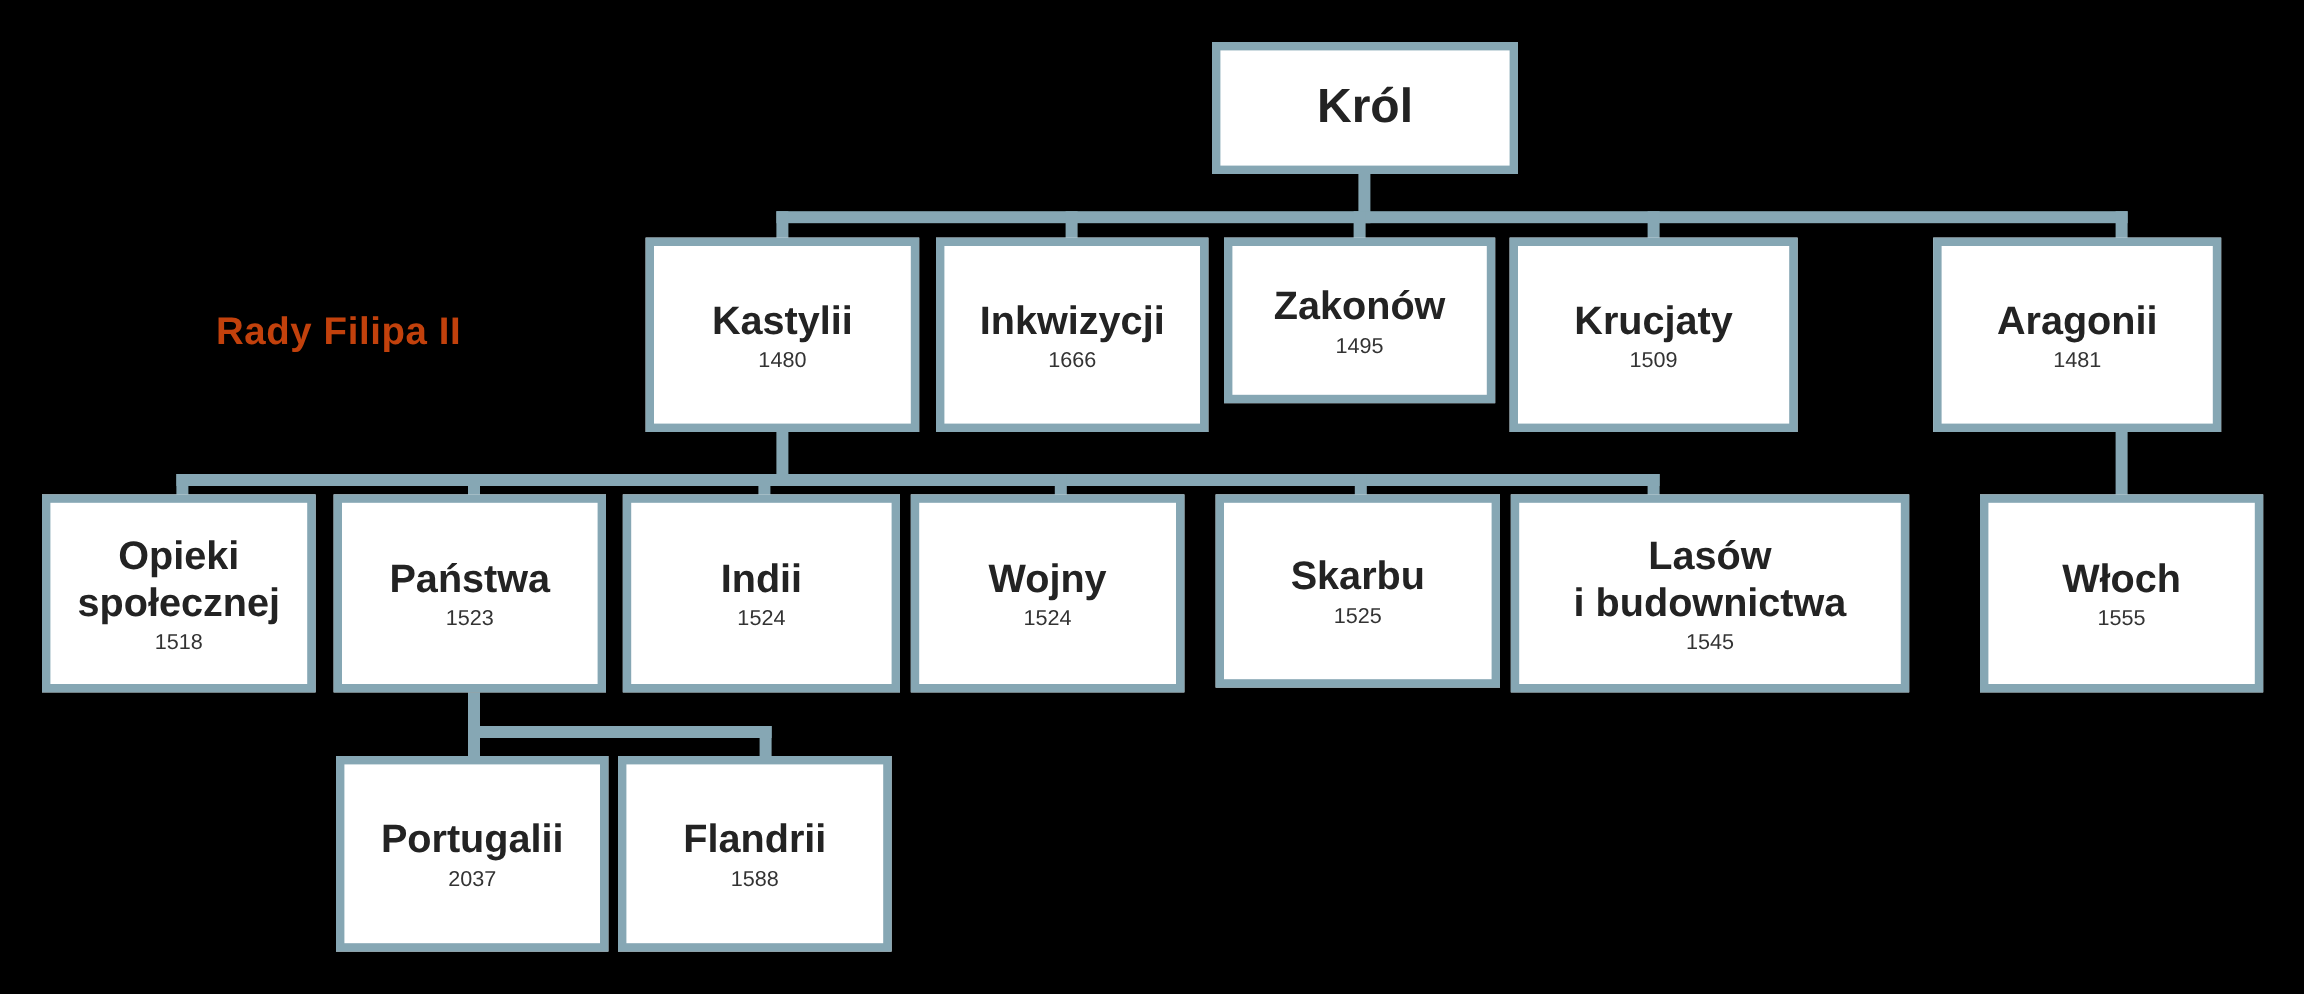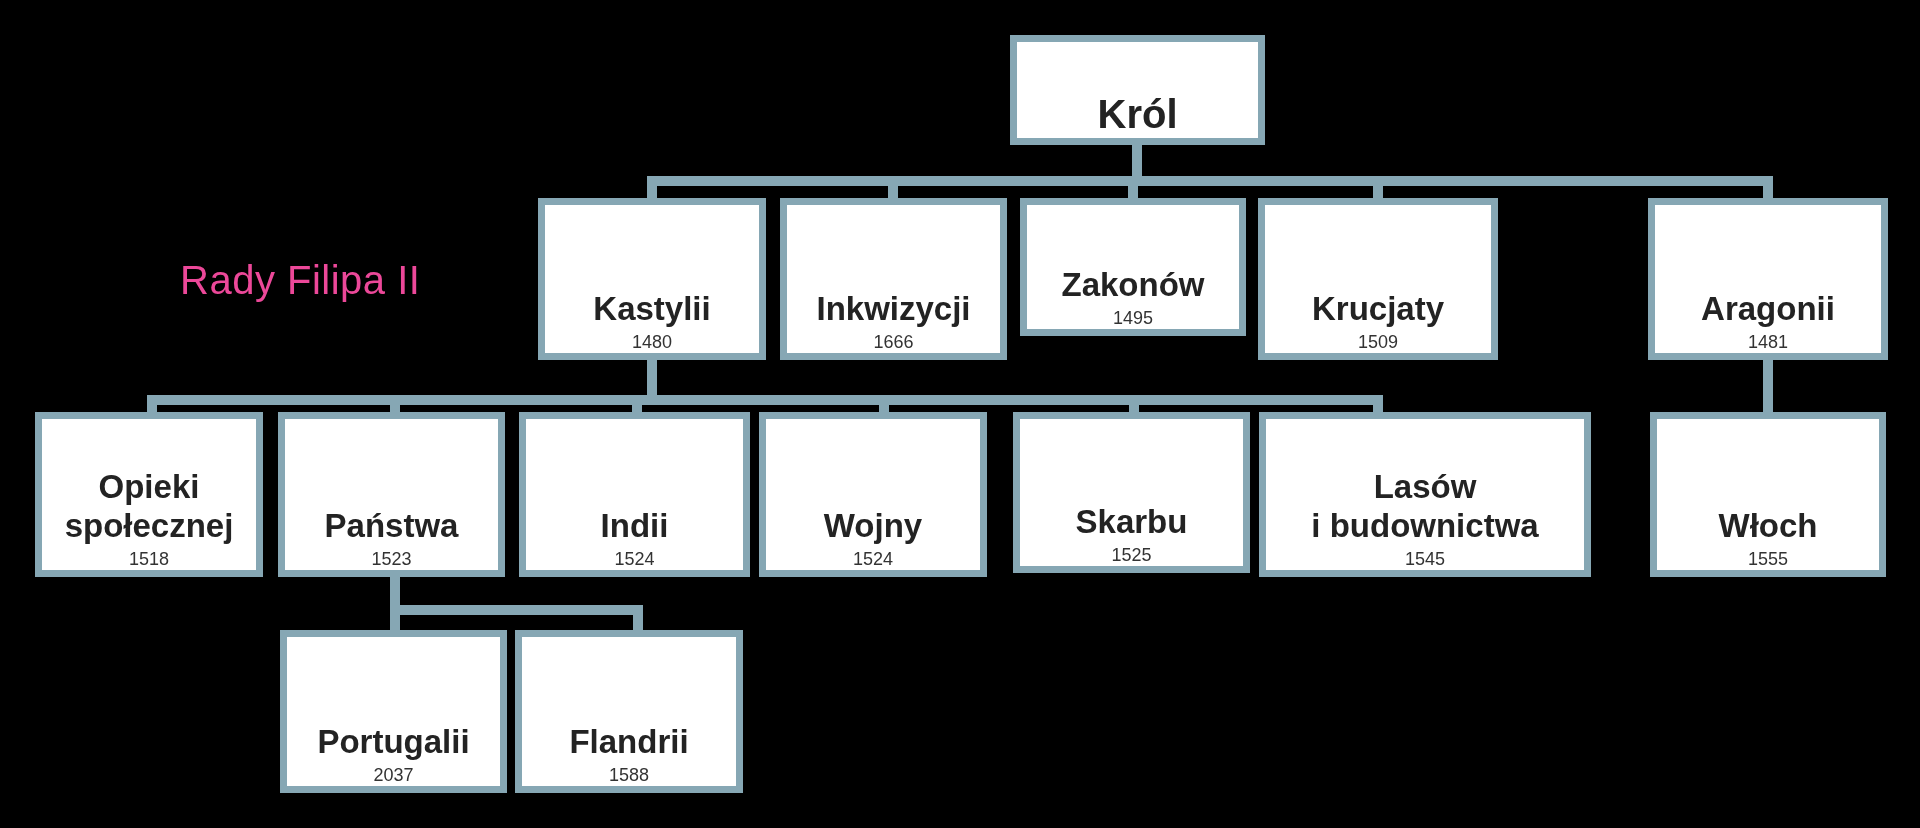--- a/index.html
+++ b/index.html
@@ -16,21 +16,21 @@
     font-family: "Liberation Sans", "DejaVu Sans", sans-serif;
   }
   .node {
     position: absolute;
     box-sizing: border-box;
     background: #ffffff;
     border: 7px solid #86a7b4;
     display: flex;
     flex-direction: column;
     align-items: center;
-    justify-content: flex-end;
+    justify-content: center;
     text-align: center;
     z-index: 2;
   }
   .node-title {
     color: #232323;
     font-size: 33px;
     font-weight: bold;
     line-height: 1.18;
     white-space: pre-line;
   }
@@ -47,23 +47,23 @@
   .conn {
     position: absolute;
     background: #86a7b4;
     z-index: 1;
   }
   .side-label {
     position: absolute;
     left: 180px;
     top: 258px;
     width: 420px;
-    color: #ec4899;
-    font-size: 40px;
-    font-weight: normal;
+    color: #c2410c;
+    font-size: 32px;
+    font-weight: bold;
     letter-spacing: 0.5px;
     z-index: 0;
   }
 </style>
 </head>
 <body>
 
 <div id="canvas">
 
   <div class="side-label">Rady Filipa II</div>
@@ -104,21 +104,21 @@
     <div class="node-year">1666</div>
   </div>
   <div class="node" style="left:1020px; top:198px; width:226px; height:138px">
     <div class="node-title">Zakonów</div>
     <div class="node-year">1495</div>
   </div>
   <div class="node" style="left:1258px; top:198px; width:240px; height:162px">
     <div class="node-title">Krucjaty</div>
     <div class="node-year">1509</div>
   </div>
-  <div class="node" style="left:1648px; top:198px; width:240px; height:162px">
+  <div class="node" style="left:1611px; top:198px; width:240px; height:162px">
     <div class="node-title">Aragonii</div>
     <div class="node-year">1481</div>
   </div>
 
   <div class="node" style="left:35px; top:412px; width:228px; height:165px">
     <div class="node-title">Opieki
 społecznej</div>
     <div class="node-year">1518</div>
   </div>
   <div class="node" style="left:278px; top:412px; width:227px; height:165px">

